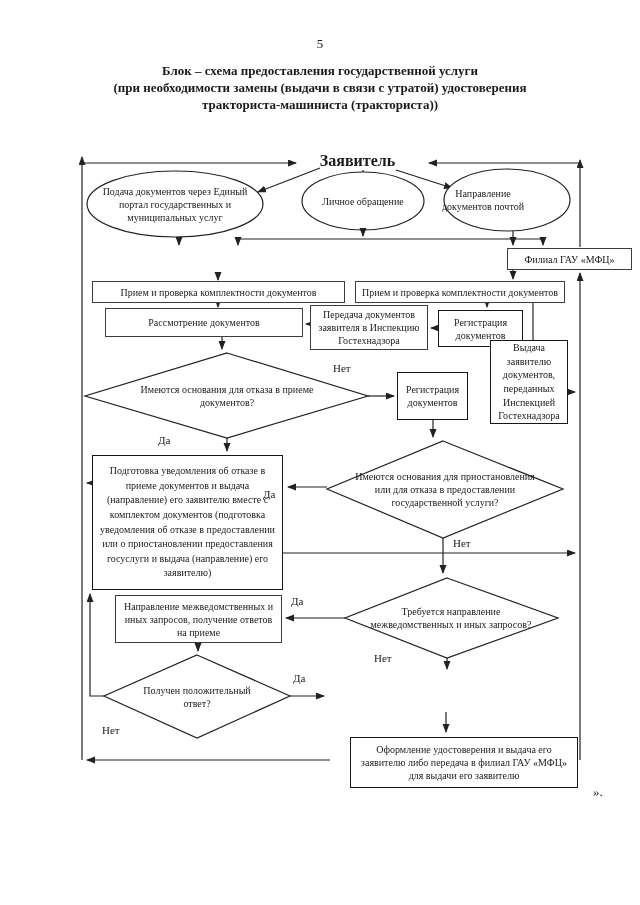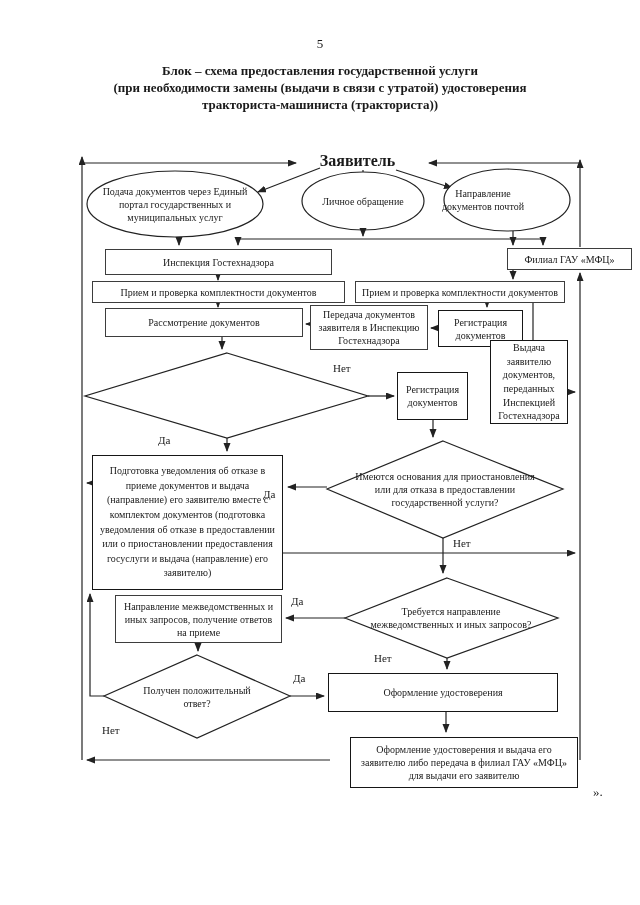--- a/index.html
+++ b/index.html
@@ -103,40 +103,39 @@
       <line x1="558" y1="760" x2="576" y2="760" marker-end="url(#ah)"></line>
     </g>
   </svg>
 
   <div class="node applicant-title" style="left:295px; top:151px; width:125px; height:20px;">Заявитель</div>
 
   <div class="node" style="left:95px;  top:174px; width:160px; height:60px;">Подача документов через Единый портал государственных и муниципальных услуг</div>
   <div class="node" style="left:315px; top:181px; width:96px;  height:40px;">Личное обращение</div>
   <div class="node" style="left:433px; top:178px; width:100px; height:44px;">Направление документов почтой</div>
 
-  <div class="node box" style="left:105px; top:249px; width:227px; height:26px;">Инспекция Гостехнадзора</div>
   <div class="node box" style="left:460px; top:248px; width:125px; height:22px;margin-left:47px;">Филиал ГАУ «МФЦ»</div>
 
   <div class="node box" style="left:92px;  top:281px; width:253px; height:22px;">Прием и проверка комплектности документов</div>
   <div class="node box" style="left:355px; top:281px; width:210px; height:22px;">Прием и проверка комплектности документов</div>
 
   <div class="node box" style="left:105px; top:308px; width:198px; height:29px;">Рассмотрение документов</div>
   <div class="node box" style="left:310px; top:305px; width:118px; height:45px;">Передача документов заявителя в Инспекцию Гостехнадзора</div>
   <div class="node box heavy" style="left:438px; top:310px; width:85px; height:37px;">Регистрация документов</div>
 
   <div class="node box heavy" style="left:397px; top:372px; width:71px; height:48px;">Регистрация документов</div>
   <div class="node box heavy vydacha" style="left:490px; top:340px; width:78px; height:84px;">Выдача заявителю документов, переданных Инспекцией Гостехнадзора</div>
 
   <div class="node box heavy bigbox" style="left:92px; top:455px; width:191px; height:135px;">Подготовка уведомления об отказе в приеме документов и выдача (направление) его заявителю вместе с комплектом документов (подготовка уведомления об отказе в предоставлении или о приостановлении предоставления госуслуги и выдача (направление) его заявителю)</div>
 
   <div class="node box" style="left:115px; top:595px; width:167px; height:48px;">Направление межведомственных и иных запросов, получение ответов на приеме</div>
 
-  <div class="node box heavy" style="left:328px; top:673px; width:230px; height:39px;">Оформление удостоверения</div>
   <div class="node box heavy" style="left:330px; top:737px; width:228px; height:51px;margin-left:20px;">Оформление удостоверения и выдача его заявителю либо передача в филиал ГАУ «МФЦ» для выдачи его заявителю</div>
 
+  <div class="node" style="left:134px; top:373px; width:186px; height:46px;">Имеются основания для отказа в приеме документов?</div>
   <div class="node" style="left:352px; top:461px; width:186px; height:56px;">Имеются основания для приостановления или для отказа в предоставлении государственной услуги?</div>
   <div class="node" style="left:361px; top:596px; width:180px; height:44px;">Требуется направление межведомственных и иных запросов?</div>
   <div class="node" style="left:134px; top:675px; width:126px; height:44px;">Получен положительный ответ?</div>
 
   <div class="branch-label" style="left:333px; top:362px;">Нет</div>
   <div class="branch-label" style="left:158px; top:434px;">Да</div>
   <div class="branch-label" style="left:263px; top:488px;">Да</div>
   <div class="branch-label" style="left:453px; top:537px;">Нет</div>
   <div class="branch-label" style="left:291px; top:595px;">Да</div>
   <div class="branch-label" style="left:374px; top:652px;">Нет</div>

